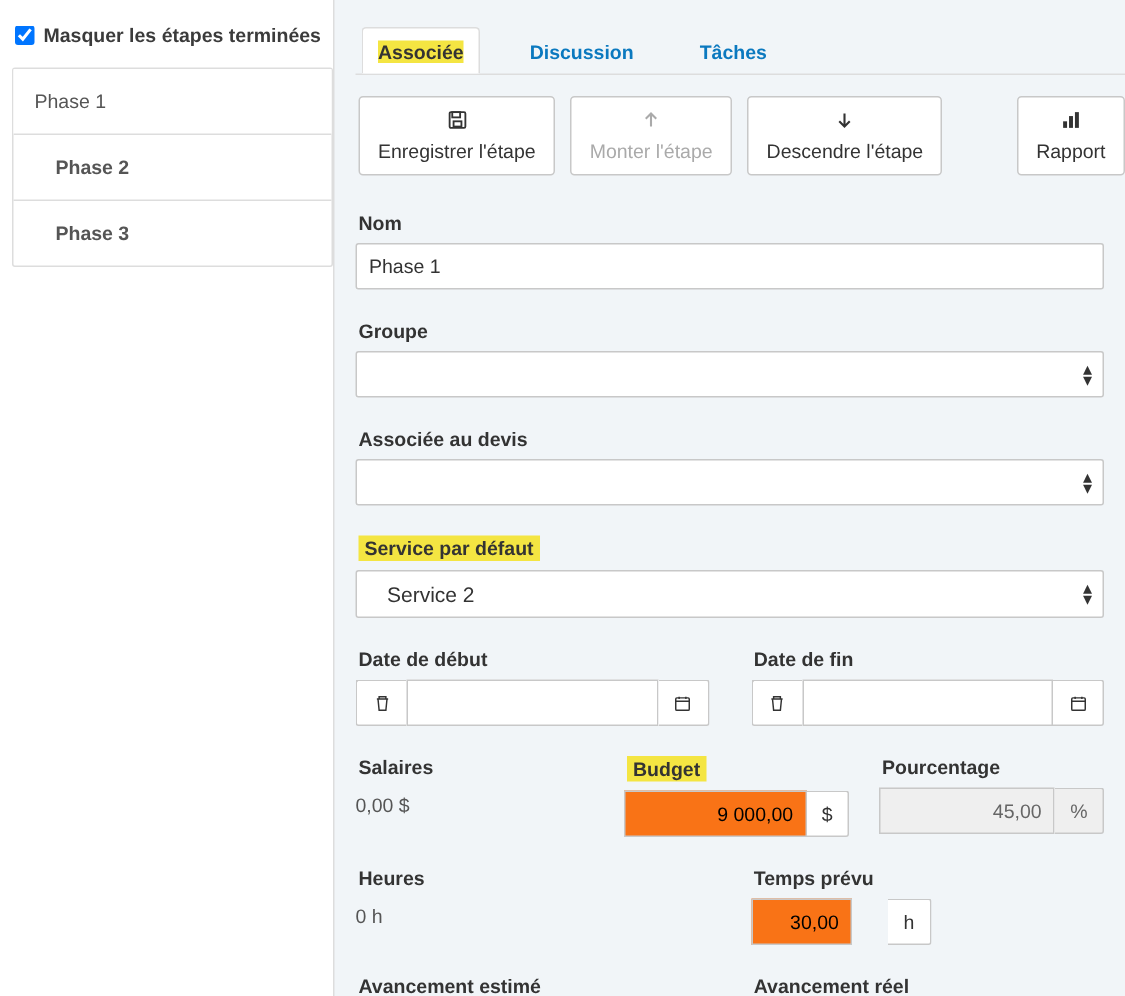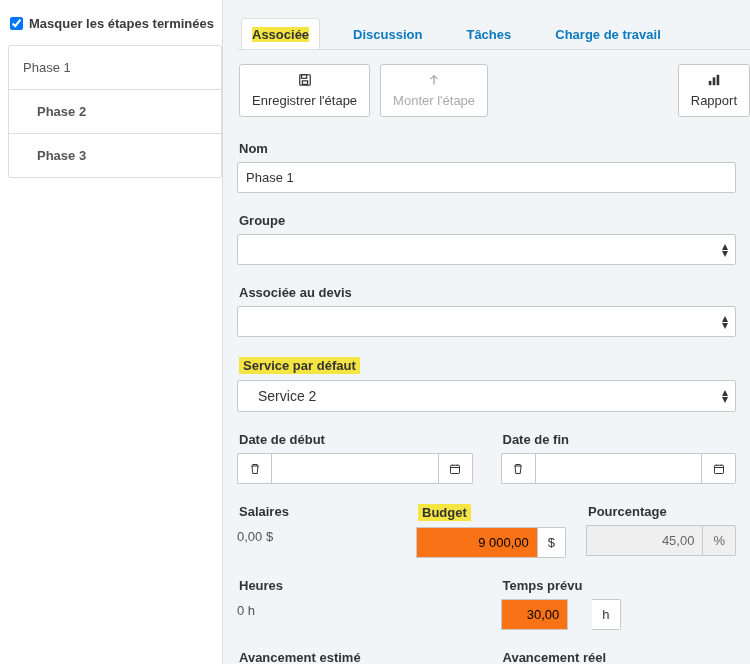--- a/index.html
+++ b/index.html
@@ -80,41 +80,48 @@
     </div>
   </div>
 
   <div class="right-col">
     <div class="right-inner">
 
       <div class="tabs">
         <div class="tab active"><span class="hl">Associée</span></div>
         <div class="tab"><span>Discussion</span></div>
         <div class="tab"><span>Tâches</span></div>
-        <div class="tab"><span>Charge de travail</span></div>
       </div>
 
       <div class="toolbar">
         <button class="btn">
           <span class="icon">
             <svg viewBox="0 0 16 16" width="14" height="14" fill="none" stroke="#333" stroke-width="1.4">
                 <rect x="2" y="2" width="12" height="12" rx="1"></rect>
                 <rect x="4" y="2" width="6" height="4"></rect>
                 <rect x="5" y="9" width="6" height="4"></rect>
               </svg>
           </span>
           <span>Enregistrer l'étape</span>
         </button>
         <button class="btn disabled">
           <span class="icon">
             <svg viewBox="0 0 16 16" width="14" height="14" fill="none" stroke="#aaa" stroke-width="1.6">
                 <path d="M8 13V3M4 7l4-4 4 4"></path>
               </svg>
           </span>
           <span>Monter l'étape</span>
+        </button>
+        <button class="btn">
+          <span class="icon">
+            <svg viewBox="0 0 16 16" width="14" height="14" fill="none" stroke="#333" stroke-width="1.6">
+                <path d="M8 3v10M4 9l4 4 4-4"></path>
+              </svg>
+          </span>
+          <span>Descendre l'étape</span>
         </button>
         <button class="btn" style="margin-left:auto;">
           <span class="icon">
             <svg viewBox="0 0 16 16" width="14" height="14" fill="#333">
                 <rect x="2" y="9" width="3" height="5"></rect>
                 <rect x="6.5" y="5" width="3" height="9"></rect>
                 <rect x="11" y="2" width="3" height="12"></rect>
               </svg>
           </span>
           <span>Rapport</span>

